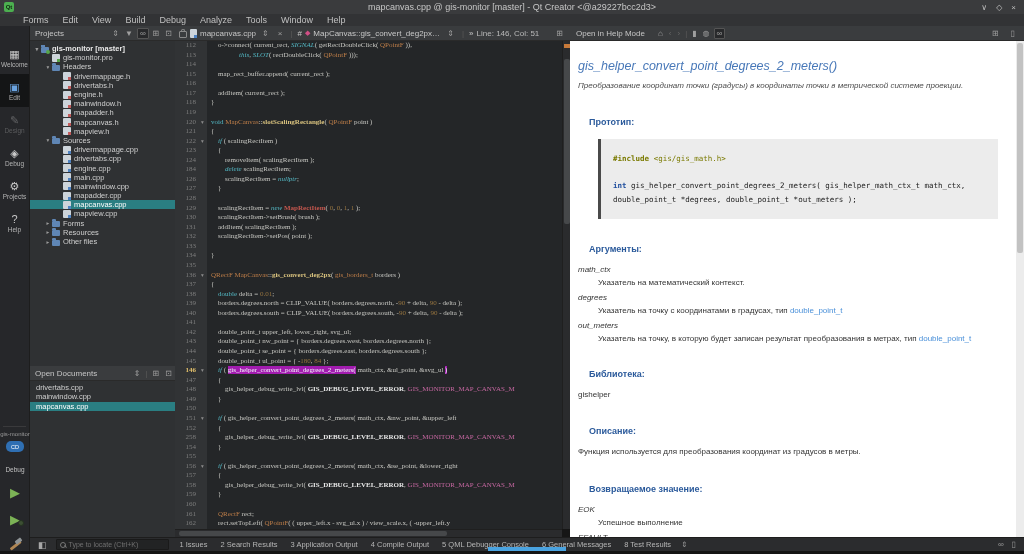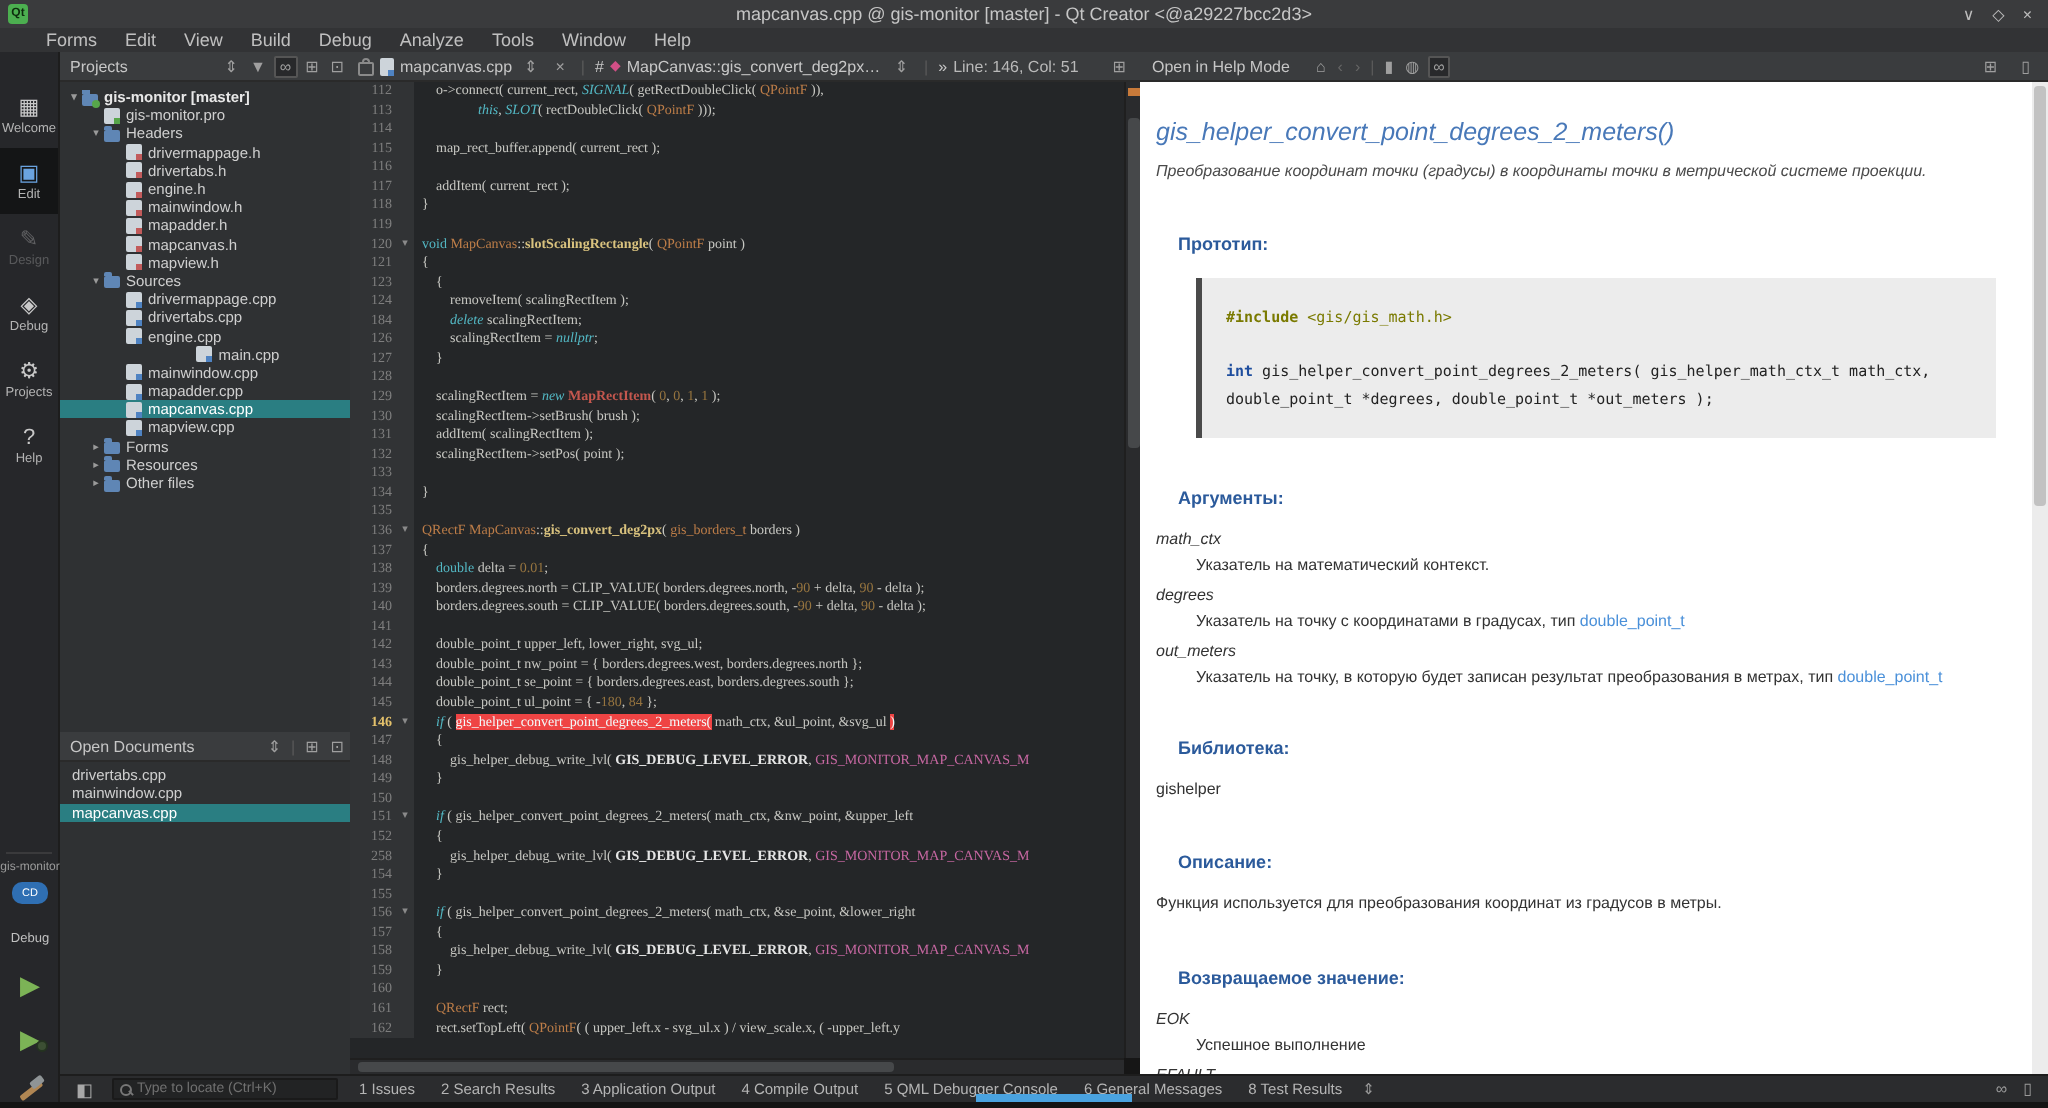--- a/index.html
+++ b/index.html
@@ -84,21 +84,21 @@
   #code{position:absolute;left:175px;top:41px;width:387px;height:488px;background:#242628;overflow:hidden;
         font-family:Liberation Serif, serif;font-size:7px}
   .crow{display:flex;height:9.569px;line-height:9.569px}
   .ln{width:21px;flex:0 0 auto;text-align:right;padding-right:2px;background:#313335;color:#7e7e7e}
   .ln.cur{color:#e3c16b;font-weight:bold}
   .fold{width:9px;flex:0 0 auto;background:#313335;color:#8a8a8a;font-size:5.5px;text-align:center;line-height:9.5px}
   .ct{flex:1;white-space:pre;overflow:hidden;padding-left:4px;color:#c7c7c2}
   .tk-p{color:#c7c7c2}.tk-k{color:#53b8c4}.tk-ki{color:#53b8c4;font-style:italic}
   .tk-t{color:#bd7d48}.tk-t2{color:#c4574e;font-weight:bold}.tk-fn{color:#d9c27e;font-weight:bold}
   .tk-num{color:#96743f}.tk-m{color:#c667a1}.tk-m2{color:#e6e6e6;font-weight:bold}
-  .tk-sel{background:#ef4444;color:#f2fbfb}
+  .tk-sel{background:#a21caf;color:#f2fbfb}
   #vscroll{position:absolute;left:562px;top:41px;width:8px;height:488px;background:#2a2b2d;border-left:1px solid #1f1f1f;box-sizing:border-box}
   #vthumb{position:absolute;left:1px;width:6px;top:18px;height:165px;background:#46484a;border-radius:2px}
   #vmark{position:absolute;left:1px;width:6px;top:3px;height:4px;background:#c87a3a}
   #hscroll{position:absolute;left:175px;top:529px;width:387px;height:8px;background:#2a2b2d;border-top:1px solid #1f1f1f;box-sizing:border-box}
   #hthumb{position:absolute;left:4px;top:1px;width:268px;height:5px;background:#46484a;border-radius:2px}
 
   
   #help-head{position:absolute;left:570px;top:26px;width:454px;height:15px;padding:0 6px;box-sizing:border-box}
   .hh-label{padding-right:10px}
   .dim{color:#666}
@@ -275,21 +275,21 @@
     <div class="trow" style="padding-left: 25px;">
       <span class="chev"></span>
       <span class="ic ic-file ic-cpp"></span>
       <span class="tlabel">drivertabs.cpp</span>
     </div>
     <div class="trow" style="padding-left: 25px;">
       <span class="chev"></span>
       <span class="ic ic-file ic-cpp"></span>
       <span class="tlabel">engine.cpp</span>
     </div>
-    <div class="trow" style="padding-left: 25px; justify-content: center;">
+    <div class="trow" style="padding-left: 25px;">
       <span class="chev"></span>
       <span class="ic ic-file ic-cpp"></span>
       <span class="tlabel">main.cpp</span>
     </div>
     <div class="trow" style="padding-left: 25px;">
       <span class="chev"></span>
       <span class="ic ic-file ic-cpp"></span>
       <span class="tlabel">mainwindow.cpp</span>
     </div>
     <div class="trow" style="padding-left: 25px;">
@@ -398,20 +398,25 @@
       <span class="ln">120</span>
       <span class="fold">▾</span>
       <span class="ct"><span class="tk-k">void </span><span class="tk-t">MapCanvas</span><span class="tk-p">::</span><span class="tk-fn">slotScalingRectangle</span><span class="tk-p">( </span><span class="tk-t">QPointF</span><span class="tk-p"> point )</span></span>
     </div>
     <div class="crow">
       <span class="ln">121</span>
       <span class="fold"></span>
       <span class="ct"><span class="tk-p">{</span></span>
     </div>
     <div class="crow">
+      <span class="ln">122</span>
+      <span class="fold">▾</span>
+      <span class="ct"><span class="tk-p">    </span><span class="tk-ki">if</span><span class="tk-p"> ( scalingRectItem )</span></span>
+    </div>
+    <div class="crow">
       <span class="ln">123</span>
       <span class="fold"></span>
       <span class="ct"><span class="tk-p">    {</span></span>
     </div>
     <div class="crow">
       <span class="ln">124</span>
       <span class="fold"></span>
       <span class="ct"><span class="tk-p">        removeItem( scalingRectItem );</span></span>
     </div>
     <div class="crow">

